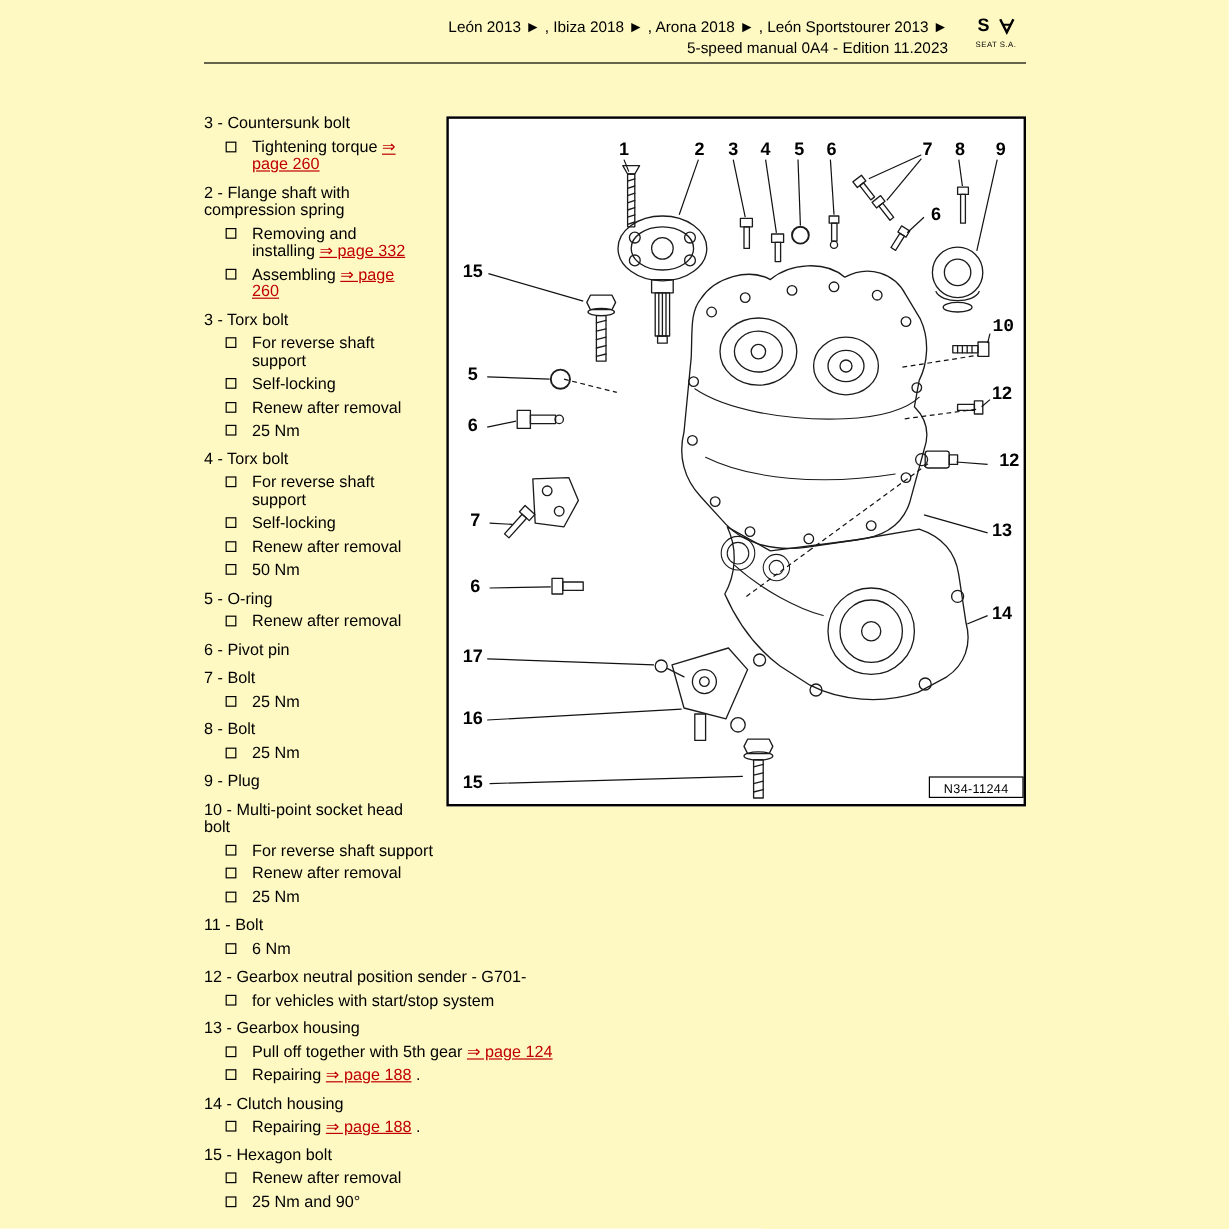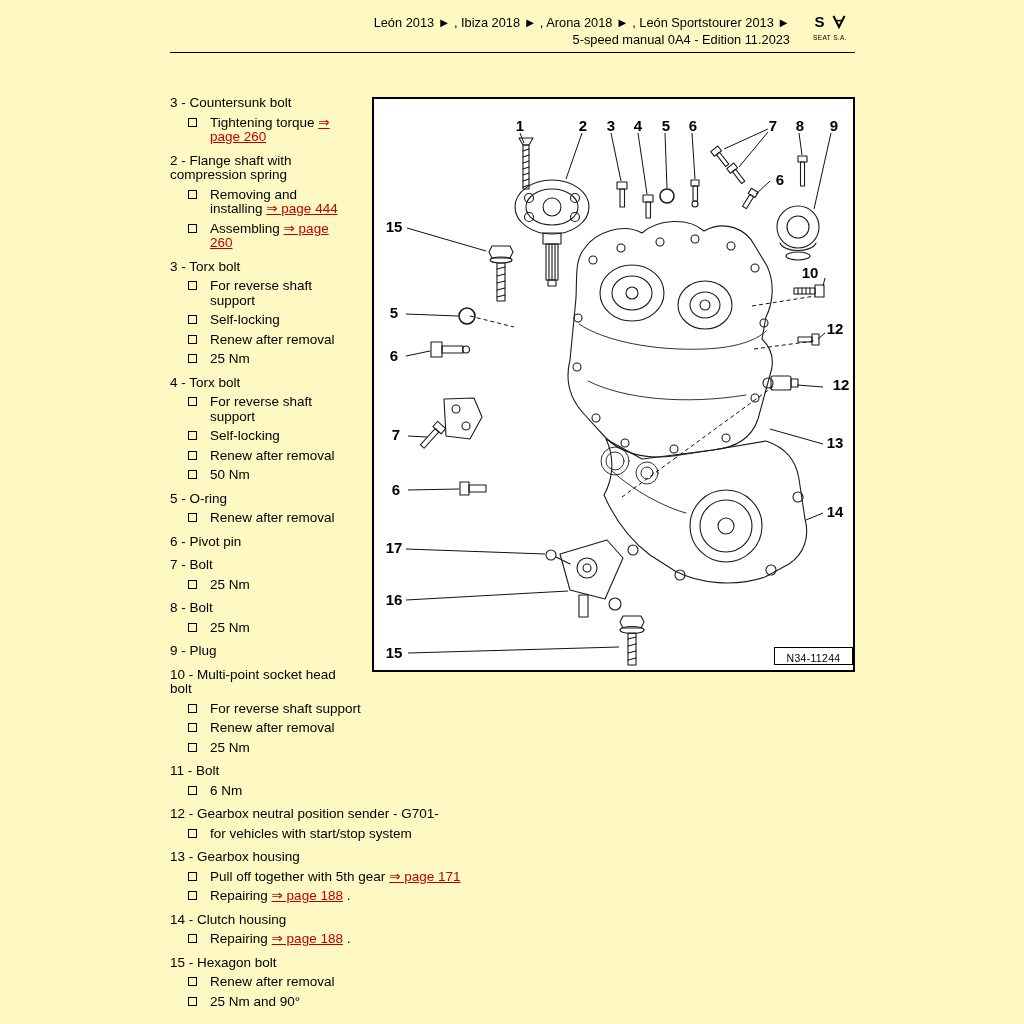--- a/index.html
+++ b/index.html
@@ -64,21 +64,21 @@
         <div class="part-title">3 - Countersunk bolt</div>
         <div class="bullet">
           <span class="checkbox"></span>
           <span class="bullet-text"><span>Tightening torque </span><span class="page-link">⇒ page 260</span></span>
         </div>
       </div>
       <div class="part">
         <div class="part-title">2 - Flange shaft with compression spring</div>
         <div class="bullet">
           <span class="checkbox"></span>
-          <span class="bullet-text"><span>Removing and installing </span><span class="page-link">⇒ page 444</span></span>
+          <span class="bullet-text"><span>Removing and installing </span><span class="page-link">⇒ page 332</span></span>
         </div>
         <div class="bullet">
           <span class="checkbox"></span>
           <span class="bullet-text"><span>Assembling </span><span class="page-link">⇒ page 260</span></span>
         </div>
       </div>
       <div class="part">
         <div class="part-title">3 - Torx bolt</div>
         <div class="bullet">
           <span class="checkbox"></span>
@@ -170,21 +170,21 @@
         <div class="part-title">12 - Gearbox neutral position sender - G701-</div>
         <div class="bullet">
           <span class="checkbox"></span>
           <span class="bullet-text"><span>for vehicles with start/stop system</span></span>
         </div>
       </div>
       <div class="part wide">
         <div class="part-title">13 - Gearbox housing</div>
         <div class="bullet">
           <span class="checkbox"></span>
-          <span class="bullet-text"><span>Pull off together with 5th gear </span><span class="page-link">⇒ page 171</span></span>
+          <span class="bullet-text"><span>Pull off together with 5th gear </span><span class="page-link">⇒ page 124</span></span>
         </div>
         <div class="bullet">
           <span class="checkbox"></span>
           <span class="bullet-text"><span>Repairing </span><span class="page-link">⇒ page 188</span><span> .</span></span>
         </div>
       </div>
       <div class="part wide">
         <div class="part-title">14 - Clutch housing</div>
         <div class="bullet">
           <span class="checkbox"></span>
@@ -397,21 +397,21 @@
         <span class="callout" style="left: 209px; top: 26px;">2</span>
         <span class="callout" style="left: 237px; top: 26px;">3</span>
         <span class="callout" style="left: 264px; top: 26px;">4</span>
         <span class="callout" style="left: 292px; top: 26px;">5</span>
         <span class="callout" style="left: 319px; top: 26px;">6</span>
         <span class="callout" style="left: 399px; top: 26px;">7</span>
         <span class="callout" style="left: 426px; top: 26px;">8</span>
         <span class="callout" style="left: 460px; top: 26px;">9</span>
         <span class="callout" style="left: 406px; top: 80px;">6</span>
         <span class="callout" style="left: 20px; top: 127px;">15</span>
-        <span class="callout" style="left: 436px; top: 173px;">10</span>
+        <span class="callout" style="left: 462px; top: 173px; font-family: Liberation Mono, monospace;">10</span>
         <span class="callout" style="left: 20px; top: 213px;">5</span>
         <span class="callout" style="left: 461px; top: 229px;">12</span>
         <span class="callout" style="left: 20px; top: 256px;">6</span>
         <span class="callout" style="left: 467px; top: 285px;">12</span>
         <span class="callout" style="left: 22px; top: 335px;">7</span>
         <span class="callout" style="left: 461px; top: 343px;">13</span>
         <span class="callout" style="left: 22px; top: 390px;">6</span>
         <span class="callout" style="left: 461px; top: 412px;">14</span>
         <span class="callout" style="left: 20px; top: 448px;">17</span>
         <span class="callout" style="left: 20px; top: 500px;">16</span>

